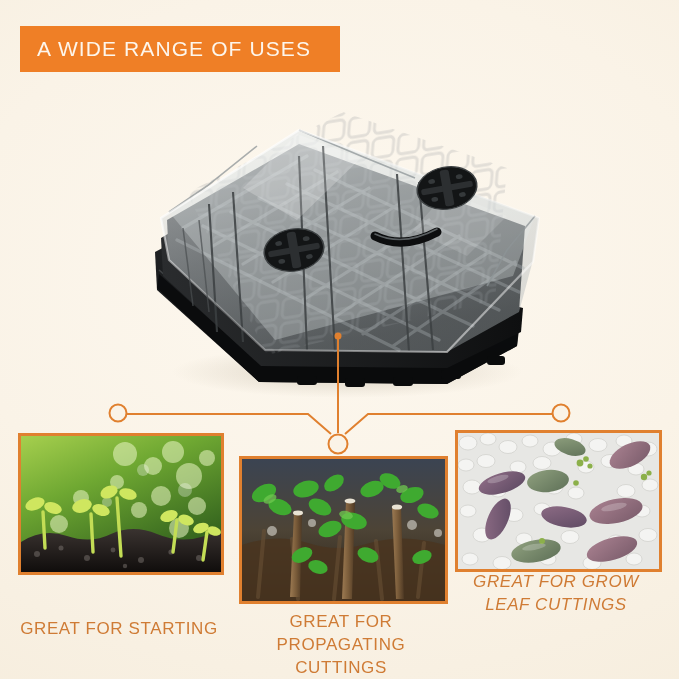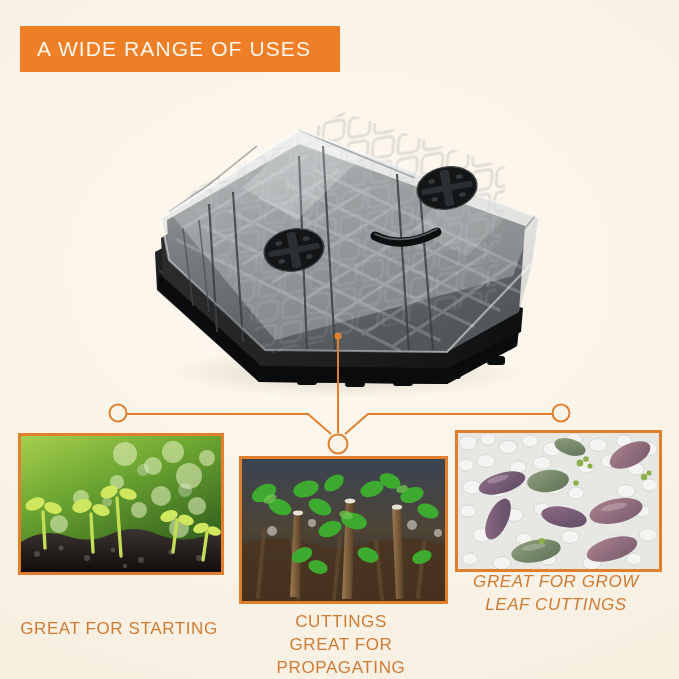--- a/index.html
+++ b/index.html
@@ -426,22 +426,22 @@
         <ellipse cx="76" cy="114" rx="12" ry="3" transform="rotate(-10 76 114)"></ellipse>
       </g>
     </svg>
   </div>
 
   <div class="cap cap-1">
     <div>GREAT FOR STARTING</div>
   </div>
 
   <div class="cap cap-2">
+    <div>GREAT FOR PROPAGATING</div>
     <div>CUTTINGS</div>
-    <div>GREAT FOR PROPAGATING</div>
   </div>
 
   <div class="cap cap-3">
     <div>GREAT FOR GROW</div>
     <div>LEAF CUTTINGS</div>
   </div>
 
 </div>
 
 </body></html>

